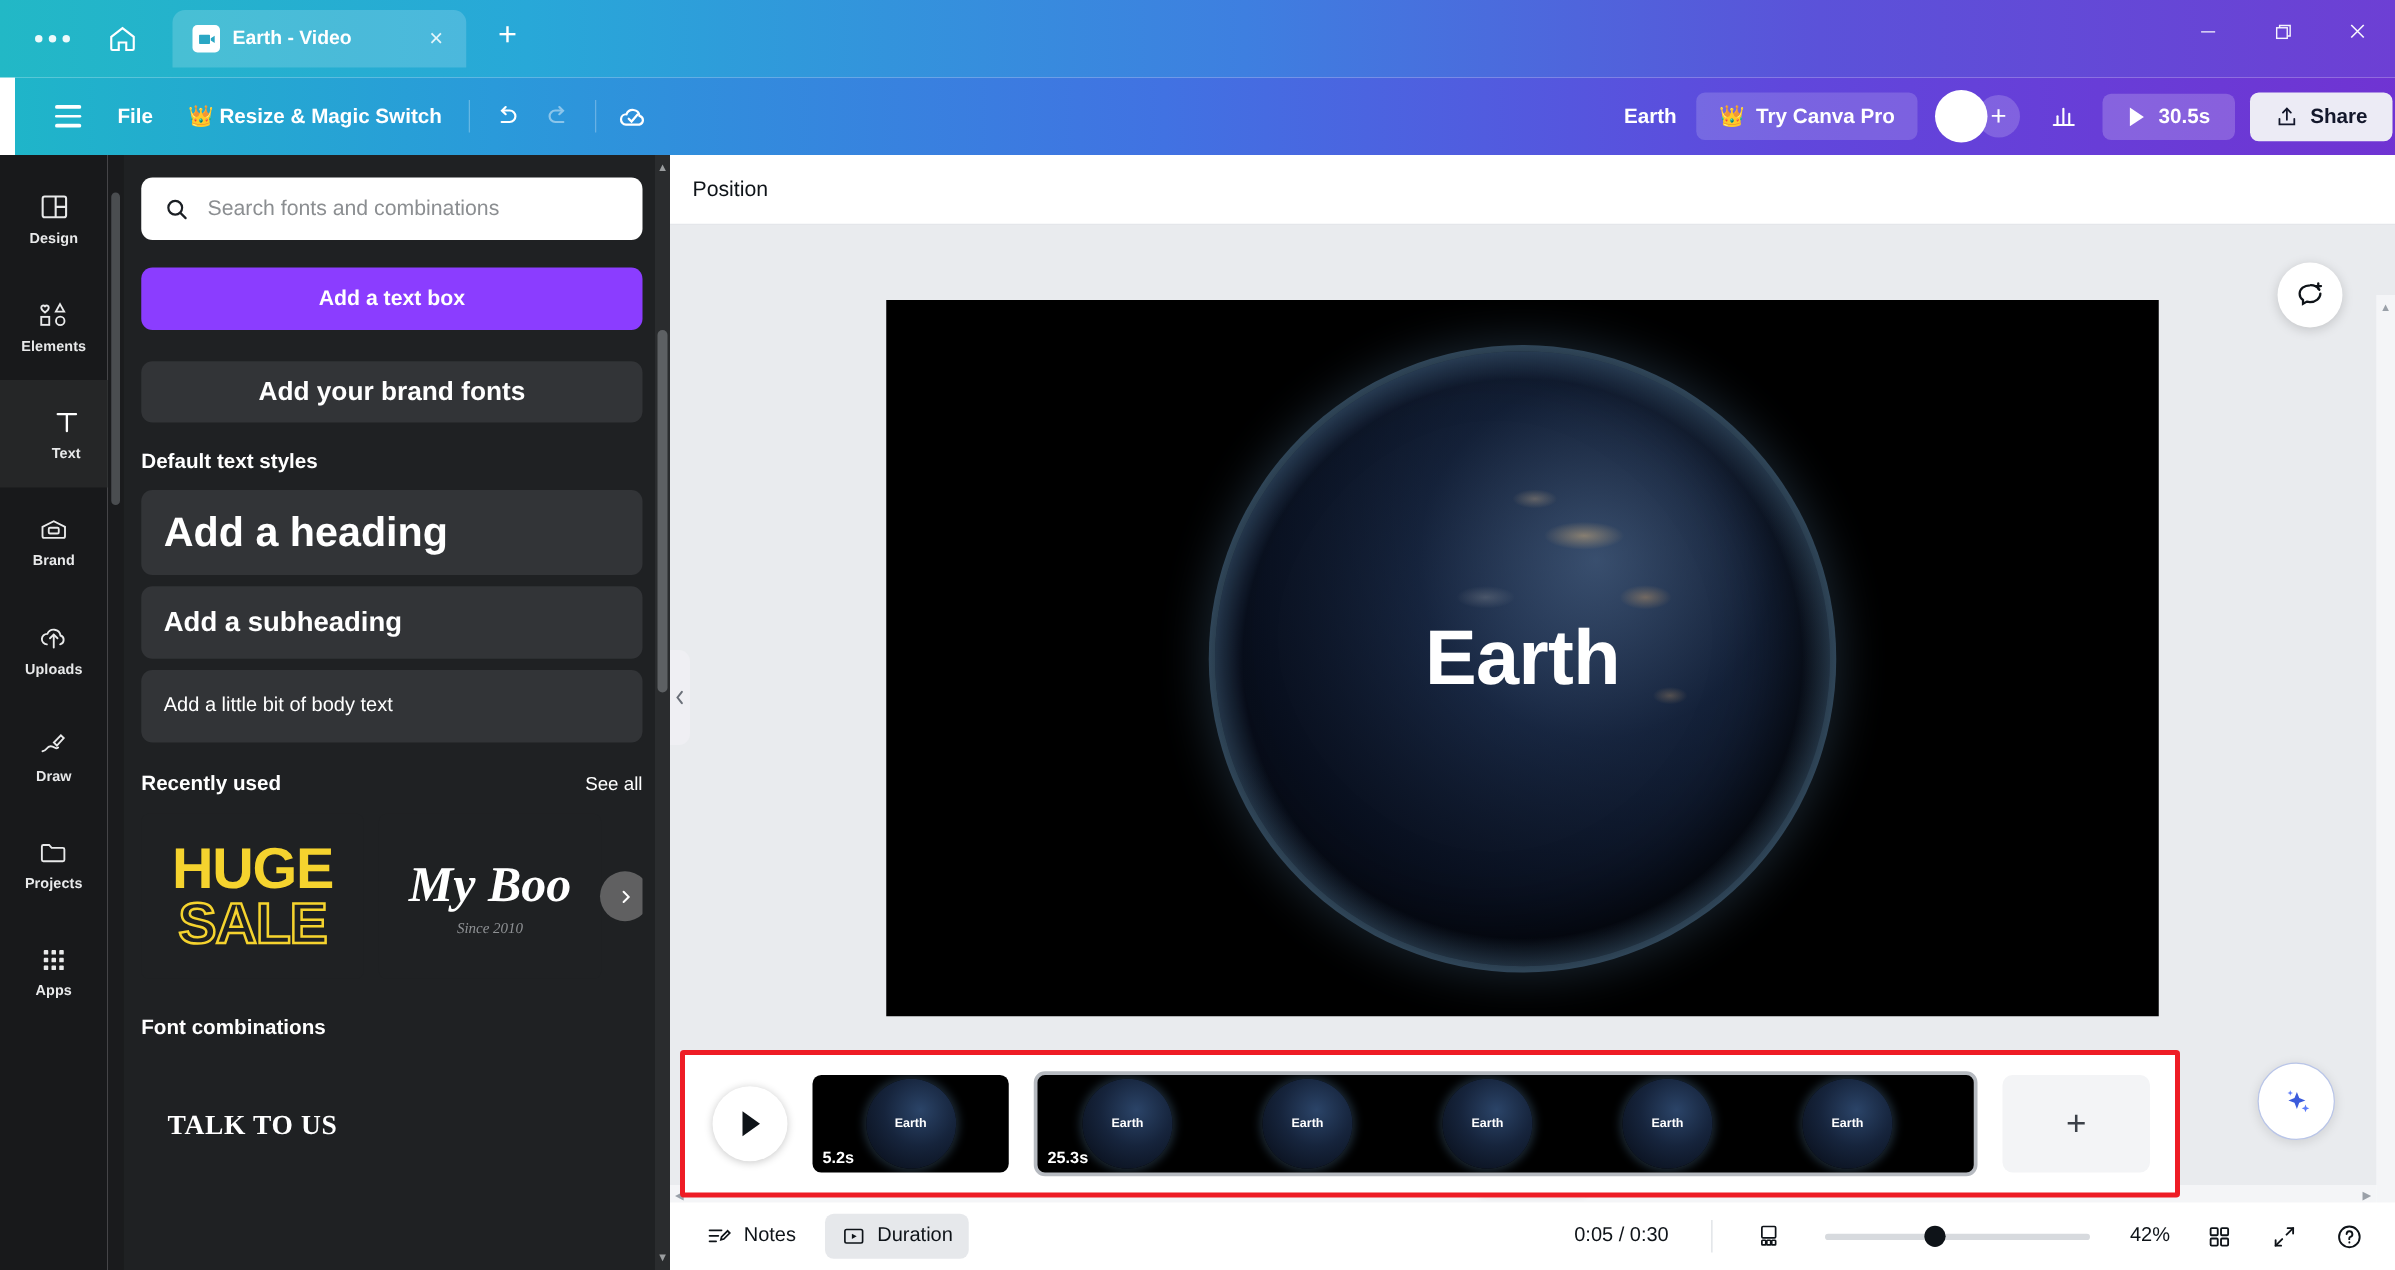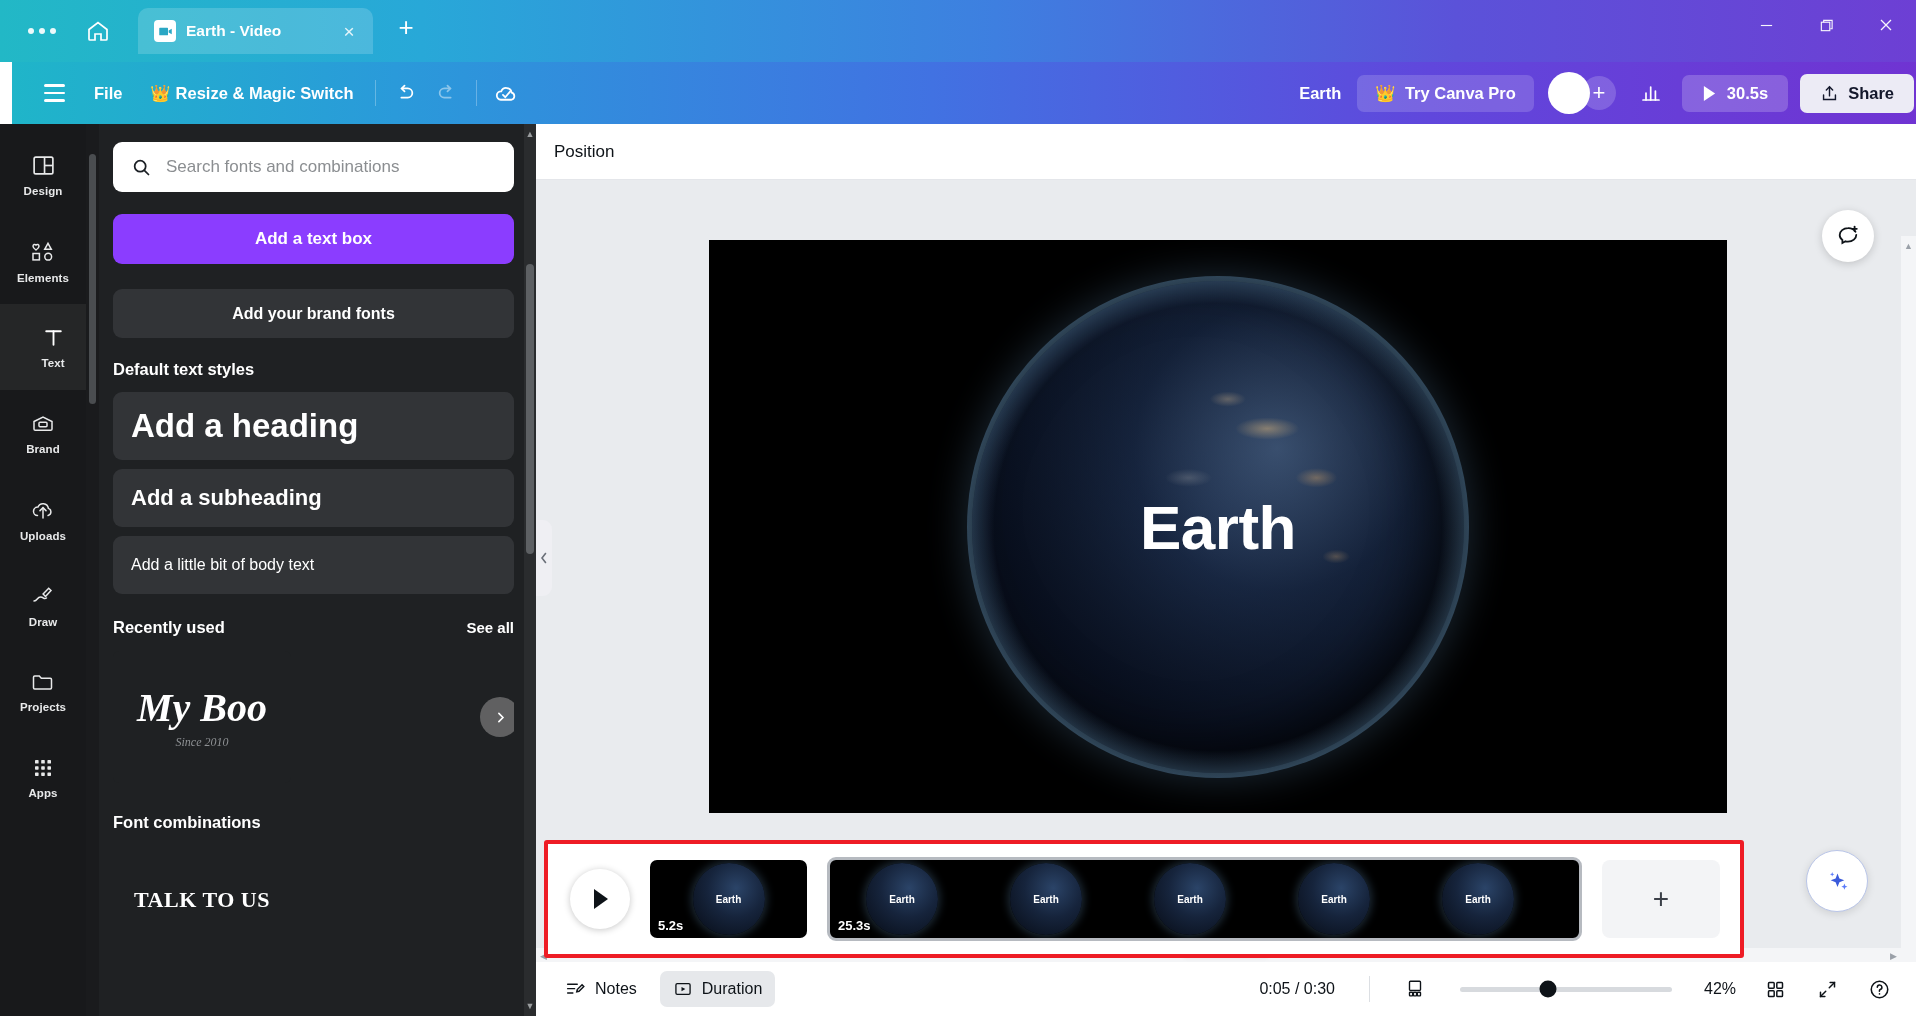--- a/index.html
+++ b/index.html
@@ -81,24 +81,24 @@
     background: #4a4d50; border-radius: 4px; }
   .panel-inner { position: absolute; left: 13px; top: 0; right: 0; bottom: 0; padding: 18px 22px 0 14px; }
   .search-box { display: flex; align-items: center; gap: 14px; background: #fff; border-radius: 9px;
     height: 50px; padding: 0 18px; margin-bottom: 22px; }
   .search-box input { border: 0; outline: 0; font-size: 17px; color: #3d3f41; flex: 1;
     font-family: "Liberation Sans", sans-serif; background: transparent; }
   .search-box input::placeholder { color: #8b8e91; }
   .btn-primary { width: 100%; height: 50px; background: #8b3dff; color: #fff; border: 0; border-radius: 9px;
     font-size: 17px; font-weight: 700; font-family: "Liberation Sans", sans-serif; margin-bottom: 25px; }
   .btn-secondary { width: 100%; height: 49px; background: #323437; color: #fff; border: 0; border-radius: 9px;
-    font-size: 16px; font-weight: 700; font-family: "Liberation Sans", sans-serif; margin-bottom: 22px; }
+    font-size: 21px; font-weight: 700; font-family: "Liberation Sans", sans-serif; margin-bottom: 22px; }
   .sec-head { display: flex; align-items: center; justify-content: space-between; margin-bottom: 13px; }
   .sec-title { color: #fff; font-size: 16.5px; font-weight: 700; }
-  .sec-link { color: #fff; font-size: 15px; font-weight: 700; }
+  .sec-link { color: #fff; font-size: 15px; font-weight: 400; }
   .style-card { background: #323437; border-radius: 9px; padding: 0 18px; display: flex; align-items: center;
     margin-bottom: 9px; color: #fff; }
   .style-heading { height: 68px; font-size: 33px; font-weight: 700; }
   .style-sub { height: 58px; font-size: 22px; font-weight: 700; }
   .style-body { height: 58px; font-size: 16px; font-weight: 400; }
   .recent-row { position: relative; display: flex; gap: 12px; height: 132px; margin-top: 14px; overflow: hidden; }
   .recent-card { width: 178px; height: 132px; background: #1f2123; border-radius: 6px;
     display: flex; align-items: center; justify-content: center; flex: 0 0 auto; overflow: hidden; }
   .huge-sale { text-align: center; line-height: .95; }
   .huge-sale .l1 { font-size: 46px; font-weight: 900; color: #f5d32e; letter-spacing: -1px;
@@ -425,20 +425,26 @@
     <div class="style-card style-sub">Add a subheading</div>
     <div class="style-card style-body">Add a little bit of body text</div>
 
     <div class="sec-head" style="margin-top:24px">
       <span class="sec-title">Recently used</span>
       <span class="sec-link">See all</span>
     </div>
 
     <div class="recent-row">
       <div class="recent-card">
+        <div class="huge-sale">
+          <div class="l1">HUGE</div>
+          <div class="l2">SALE</div>
+        </div>
+      </div>
+      <div class="recent-card">
         <div class="myboo">
           <div class="m1">My Boo</div>
           <div class="m2">Since 2010</div>
         </div>
       </div>
       <div class="carousel-next">
         <svg width="13" height="13" viewBox="0 0 16 16" fill="none" stroke="#fff" stroke-width="2" stroke-linecap="round">
             <path d="M6 3l5 5-5 5"></path>
           </svg>
       </div>

